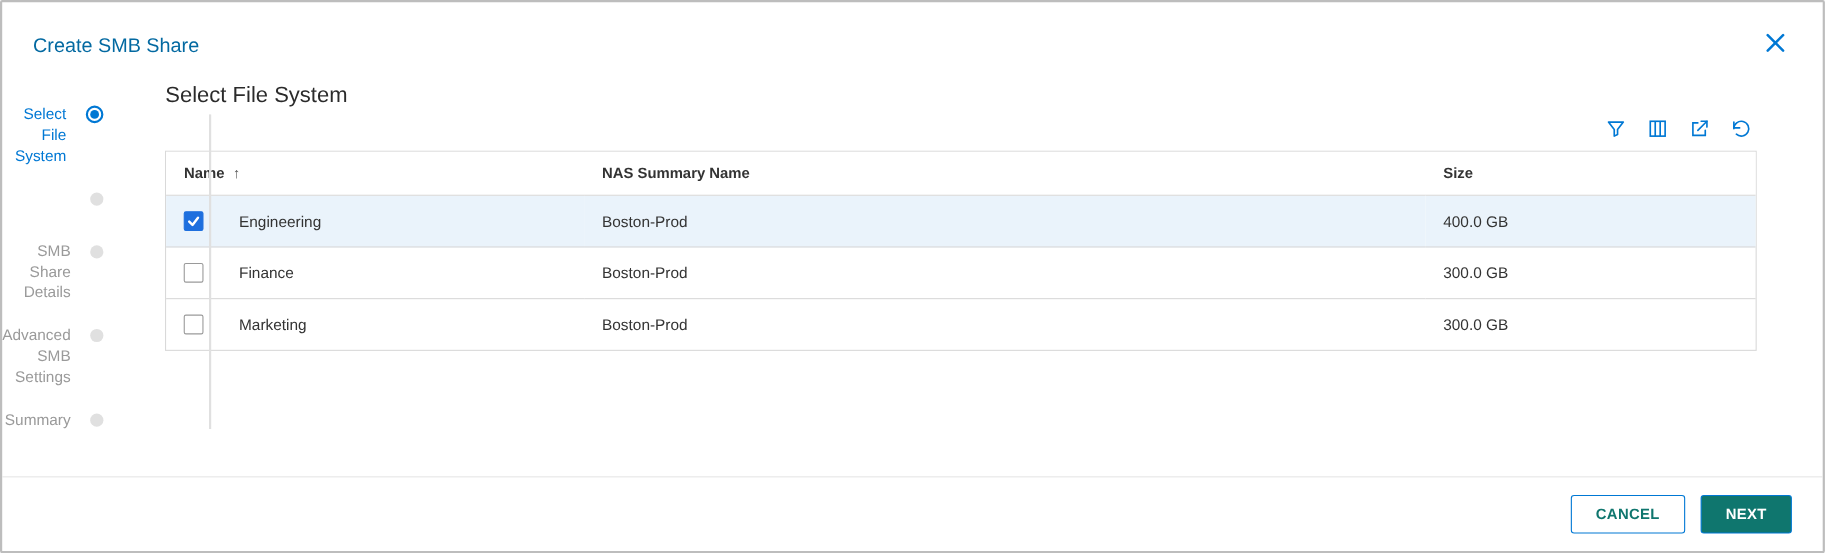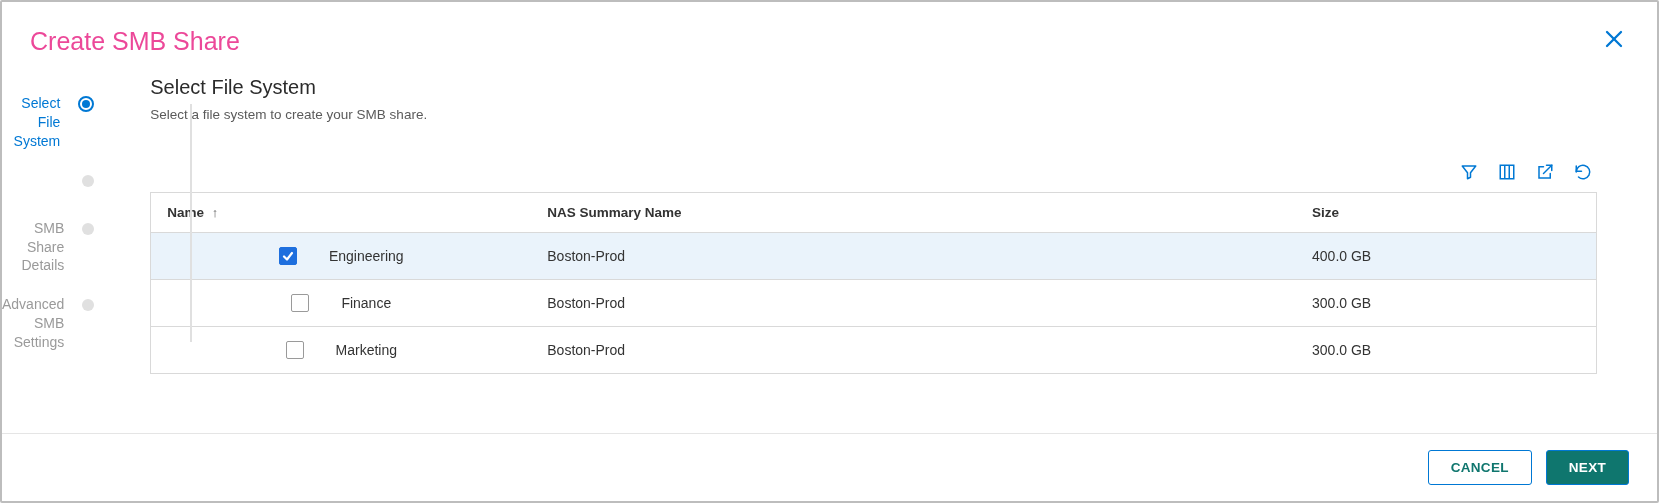--- a/index.html
+++ b/index.html
@@ -19,23 +19,23 @@
       flex-direction: column;
       position: relative;
     }
     .modal-header {
       display: flex;
       align-items: center;
       justify-content: space-between;
       padding: 24px 28px 8px 28px;
     }
     .modal-title {
-      font-size: 25px;
+      font-size: 18px;
       font-weight: 300;
-      color: #ec4899;
+      color: #0369a1;
     }
     .close-btn {
       color: #0078d4;
       font-size: 22px;
       cursor: pointer;
       padding: 2px 6px;
     }
     .modal-body {
       flex: 1 1 auto;
       display: flex;
@@ -170,21 +170,20 @@
       color: #333;
     }
     tr:last-child td{border-bottom:none;}
     tr.selected {
       background: #eaf3fb;
     }
     .name-cell {
       display: flex;
       align-items: center;
       gap: 32px;
-      justify-content: center;
     }
     .chk {
       width: 18px;
       height: 18px;
       border: 1.5px solid #9a9a9a;
       border-radius: 2px;
       display: inline-flex;
       align-items: center;
       justify-content: center;
       background:#fff;
@@ -251,26 +250,29 @@
           <span class="step-dot"></span>
         </li>
         <li class="wizard-step">
           <span class="step-label">SMB Share Details</span>
           <span class="step-dot"></span>
         </li>
         <li class="wizard-step">
           <span class="step-label">Advanced SMB Settings</span>
           <span class="step-dot"></span>
         </li>
+        <li class="wizard-step">
+          <span class="step-label">Summary</span>
+          <span class="step-dot"></span>
+        </li>
       </ul>
     </nav>
 
     <div class="main-content">
       <div class="content-title">Select File System</div>
-      <div class="content-subtitle">Select a file system to create your SMB share.</div>
 
       <div class="toolbar">
         <span class="toolbar-btn" title="Filter">
           <svg width="18" height="18" viewBox="0 0 24 24" fill="none" stroke="#0078d4" stroke-width="2" stroke-linejoin="round">
               <path d="M3 4h18l-7 9v6l-4 2v-8z"></path>
             </svg>
         </span>
         <span class="toolbar-btn" title="Columns">
           <svg width="18" height="18" viewBox="0 0 24 24" fill="none" stroke="#0078d4" stroke-width="2">
               <rect x="3" y="3" width="18" height="18"></rect>

